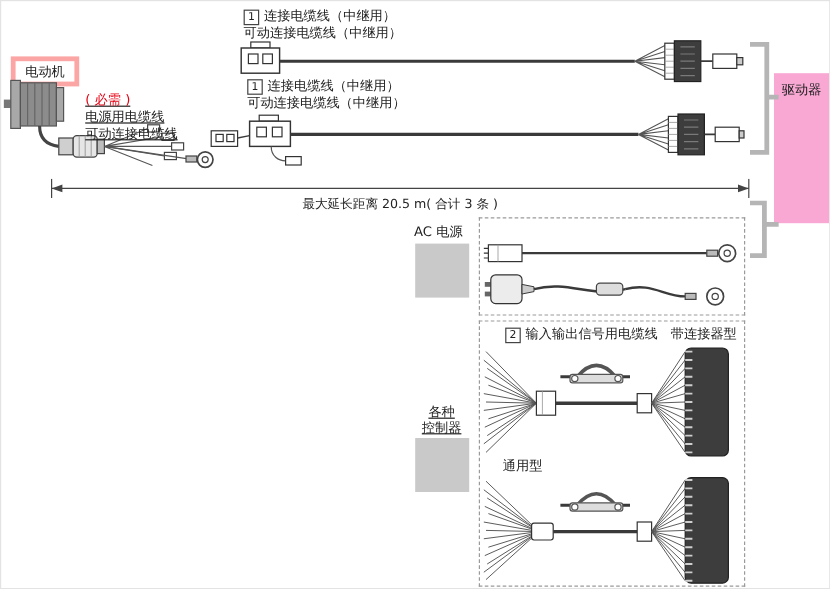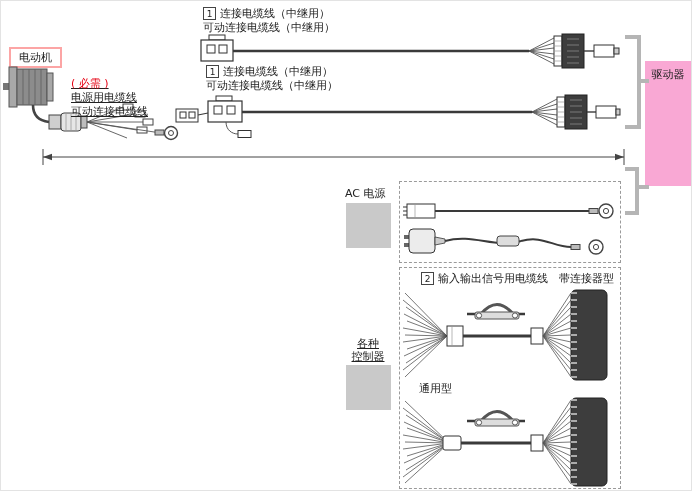--- a/index.html
+++ b/index.html
@@ -4,21 +4,21 @@
 <style>
   * { margin:0; padding:0; box-sizing:border-box; }
   html,body { background:#ffffff; }
   .canvas {
     position:relative; width:692px; height:491px; background:#fff;
     border:1px solid #e3e3e3; font-family:"DejaVu Sans", sans-serif;
     color:#222; overflow:hidden;
   }
   .abs { position:absolute; }
   .label-box {
-    position:absolute; border:2px solid #fca5a5; background:#fff;
+    position:absolute; border:4px solid #fca5a5; background:#fff;
     font-size:11px; line-height:13px; padding:2px 8px; white-space:nowrap;
   }
   .txt { position:absolute; font-size:11px; line-height:14px; white-space:nowrap; }
   .numbox {
     display:inline-block; width:13px; height:13px; line-height:12px;
     border:1px solid #444; text-align:center; font-size:9px;
     margin-right:4px; vertical-align:0px; background:#fff;
   }
   .callout .l2 { }
   .req { color:#e60012; }
@@ -146,20 +146,21 @@
     <path d="M2 2 L14 2 L14 46 L2 46 M14 20 L26 20" fill="none" stroke="#b5b5b5" stroke-width="4"></path>
   </svg>
 
   <svg class="abs" style="left:40px; top:148px;" width="585" height="18" viewBox="0 0 585 18">
     <line x1="2" y1="0" x2="2" y2="16" stroke="#444" stroke-width="1"></line>
     <line x1="583" y1="0" x2="583" y2="16" stroke="#444" stroke-width="1"></line>
     <line x1="2" y1="8" x2="583" y2="8" stroke="#444" stroke-width="1"></line>
     <polygon points="2,8 11,4.8 11,11.2" fill="#444"></polygon>
     <polygon points="583,8 574,4.8 574,11.2" fill="#444"></polygon>
   </svg>
+  <div class="dim-label" style="left:40px; top:162px; width:585px;">最大延长距离 20.5 m( 合计 3 条 )</div>
 
   <div class="txt" style="left:344px; top:186px;">AC 电源</div>
   <div class="graybox" style="left:345px; top:202px; width:45px; height:45px;"></div>
 
   <div class="dashedbox" style="left:398px; top:180px; width:222px; height:82px;"></div>
 
   <svg class="abs" style="left:402px; top:200px;" width="214" height="20" viewBox="0 0 214 20">
     <path d="M0 6 h4 M0 10 h4 M0 14 h4" stroke="#333" stroke-width="1"></path>
     <rect x="4" y="3" width="28" height="14" fill="#fff" stroke="#333"></rect>
     <line x1="12" y1="3" x2="12" y2="17" stroke="#999" stroke-width="0.7"></line>

